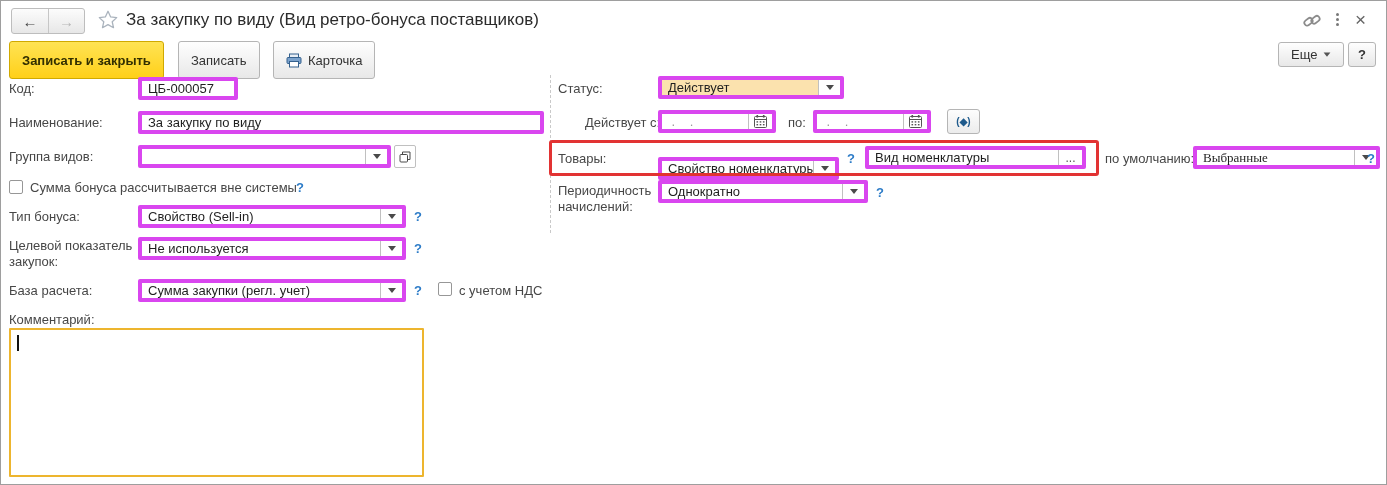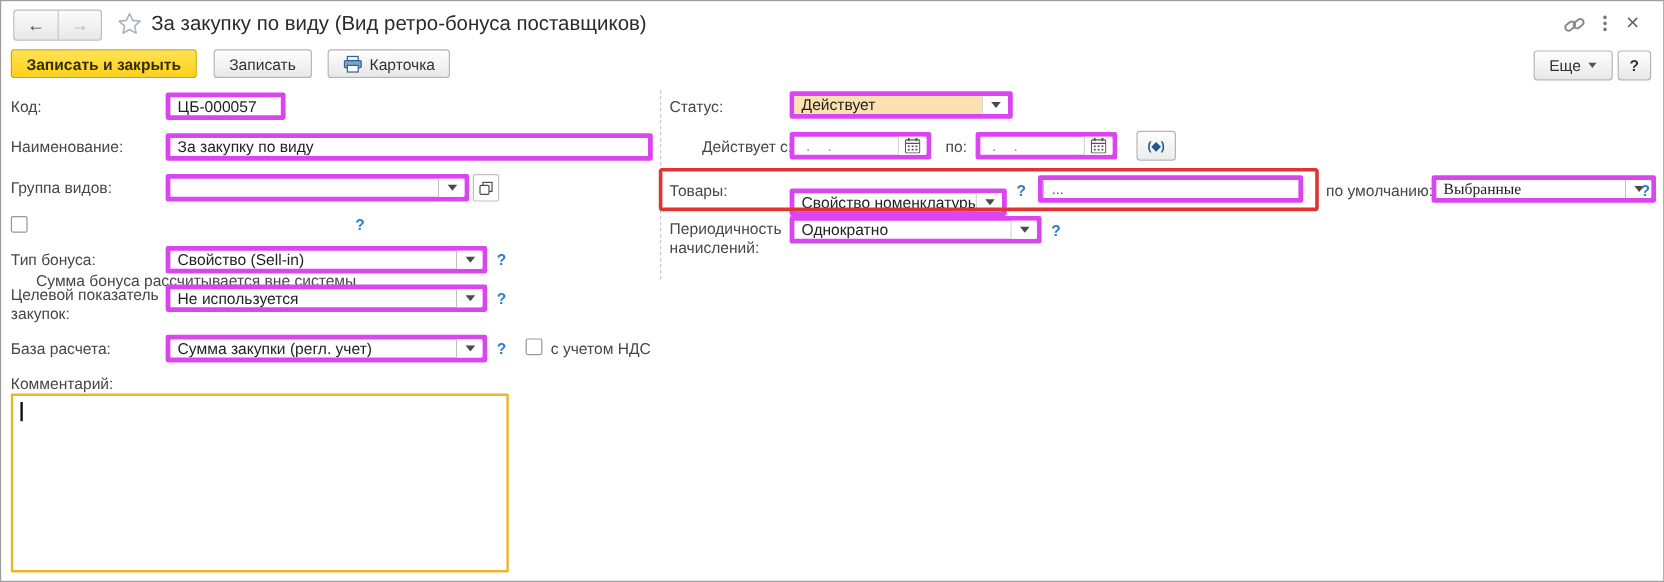--- a/index.html
+++ b/index.html
@@ -16,21 +16,21 @@
   }
   .fld .txt { flex:1; display:flex; align-items:center; padding:0 6px; white-space:nowrap; overflow:hidden; }
   .fld .ph  { color:#9a9a9a; white-space:pre; }
   .fld .inbtn {
     width:22px; border-left:1px solid #c0c0c0; display:flex; align-items:center;
     justify-content:center; background:#fff; cursor:pointer; border-radius:0 2px 2px 0;
   }
   .tri { width:0; height:0; border-left:4px solid transparent; border-right:4px solid transparent; border-top:5px solid #4a4a4a; }
   .help { position:absolute; color:#2d7cc8; font-weight:bold; font-size:13px; cursor:pointer; }
   .btn {
-    position:absolute; height:24px; display:flex; align-items:center; gap:6px;
+    position:absolute; height:38px; display:flex; align-items:center; gap:6px;
     padding:0 12px; background:linear-gradient(#fefefe,#e8e8e8);
     border:1px solid #b5b5b5; border-radius:3px; font-size:13px; color:#333; cursor:pointer; white-space:nowrap;
   }
   .btn.yellow { background:linear-gradient(#ffe354,#ffd019); border-color:#d0a900; font-weight:bold; color:#332f00; }
   .sqbtn {
     position:absolute; width:22px; height:23px; background:#fff; border:1px solid #c0c0c0;
     border-radius:2px; display:flex; align-items:center; justify-content:center; cursor:pointer;
   }
   .chk { position:absolute; width:14px; height:14px; border:1px solid #979797; border-radius:2px; background:#fff; cursor:pointer; }
   .dash { position:absolute; width:0; border-left:1px dashed #c9c9c9; }
@@ -141,21 +141,21 @@
   <div class="sqbtn" style="left:393px; top:144px;">
     <span style="display:flex;">
       <svg width="12" height="12" viewBox="0 0 12 12" fill="none" stroke="#4a4a4a">
           <rect x="1" y="3.5" width="7.5" height="7.5" rx="1"></rect>
           <path d="M3.5 3.5 V1 h7.5 v7.5 H8.5"></path>
         </svg>
     </span>
   </div>
 
   <div class="chk" style="left:8px; top:179px;"></div>
-  <div class="lbl" style="left:29px; top:179px;margin-top:46px;">Сумма бонуса рассчитывается вне системы</div>
+  <div class="lbl" style="left:29px; top:179px;">Сумма бонуса рассчитывается вне системы</div>
   <div class="help" style="left:295px; top:179px;">?</div>
 
   <div class="lbl" style="left:8px; top:208px;">Тип бонуса:</div>
   <div class="fld" style="left:137px; top:204px; width:268px;">
     <span class="txt">Свойство (Sell-in)</span>
     <span class="inbtn">
         <span class="tri"></span>
       </span>
   </div>
   <div class="help" style="left:413px; top:208px;">?</div>
@@ -244,20 +244,21 @@
 
   <div class="lbl" style="left:557px; top:150px;">Товары:</div>
   <div class="fld" style="left:657px; top:156px; width:181px;">
     <span class="txt">Свойство номенклатуры</span>
     <span class="inbtn">
         <span class="tri"></span>
       </span>
   </div>
   <div class="help" style="left:846px; top:150px;">?</div>
   <div class="fld" style="left:864px; top:145px; width:221px;">
+    <span class="txt">Вид номенклатуры</span>
     <span class="inbtn" style="width:24px; font-size:12px; color:#555;">
       <span>...</span>
     </span>
   </div>
   <div class="lbl" style="left:1104px; top:150px;">по умолчанию:</div>
   <div class="fld" style="left:1192px; top:145px; width:187px;font-family:Liberation Serif, serif;">
     <span class="txt">Выбранные</span>
     <span class="inbtn">
         <span class="tri"></span>
       </span>

